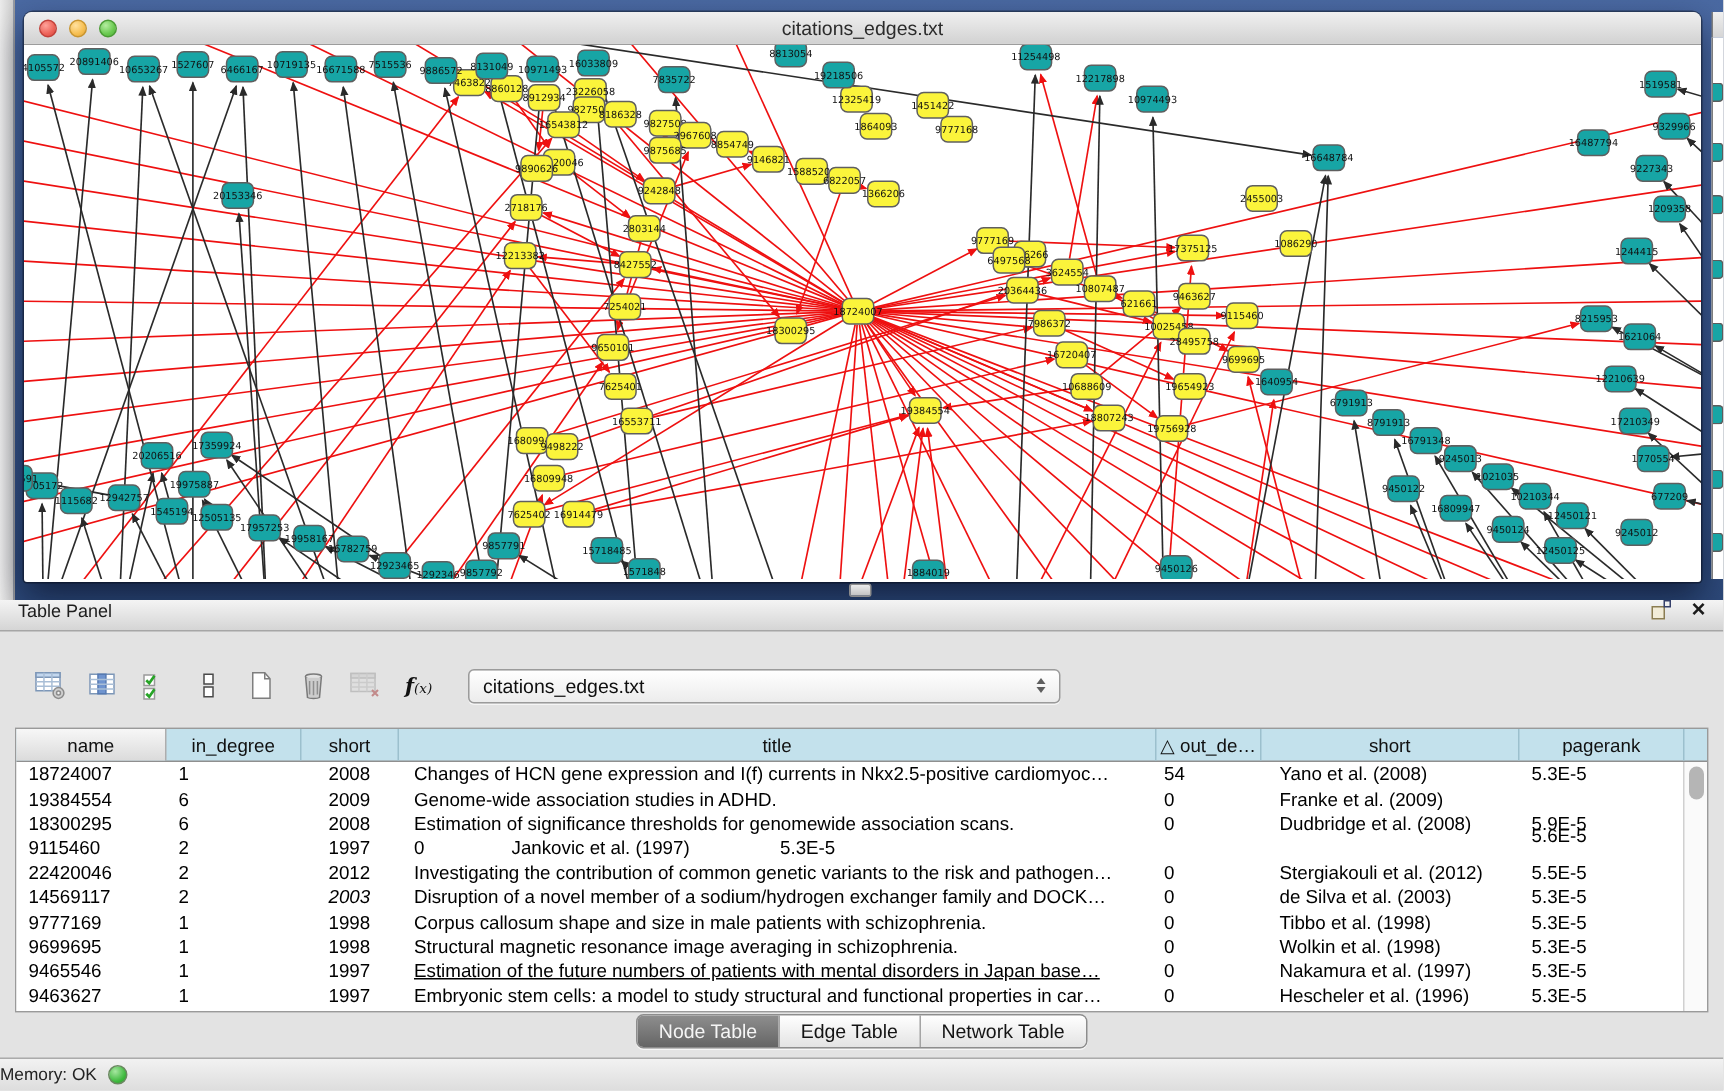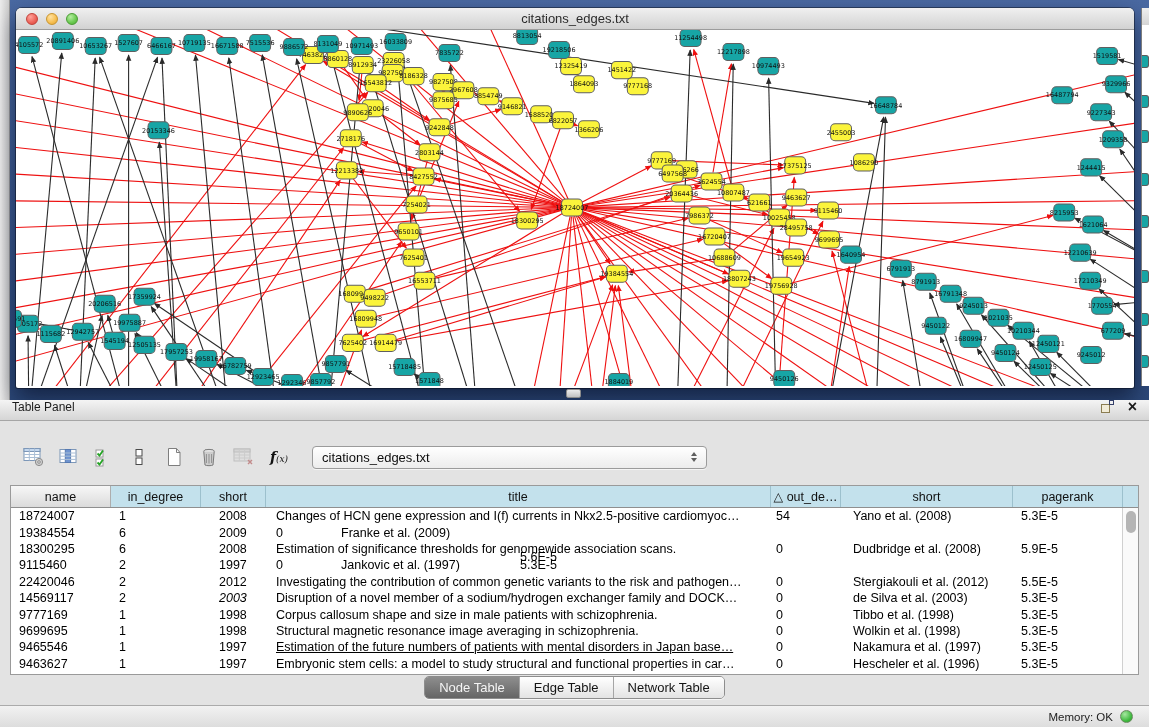--- a/index.html
+++ b/index.html
@@ -72,21 +72,21 @@
 
   .tabs{position:absolute;left:0;top:276px;width:100%;display:flex;justify-content:center}
   .seg{display:flex;border:1px solid #8d8d8d;border-radius:5px;overflow:hidden;box-shadow:0 1px 0 rgba(255,255,255,.7)}
   .seg-btn{padding:3px 14px;font-size:13px;background:linear-gradient(#ffffff,#e3e3e3);
     color:#141414;border-right:1px solid #a5a5a5;cursor:default}
   .seg-btn:last-child{border-right:0}
   .seg-btn.selected{background:linear-gradient(#8e8e8e,#656565);color:#f5f5f5}
 
   .status-bar{position:absolute;left:0;top:705px;width:1149px;height:22px;
     background:linear-gradient(#f2f2f2,#dddddd);border-top:1px solid #ababab;
-    display:flex;align-items:center;justify-content:flex-end;gap:7px;padding-right:16px}
+    display:flex;align-items:center;gap:7px;padding-right:16px}
   .mem-label{font-size:11.5px;color:#222}
   .mem-dot{width:13px;height:13px;border-radius:50%;border:1px solid #69895f;
     background:radial-gradient(circle at 35% 30%,#a6e7a0,#3cb83c 65%,#2da02d)}
 </style>
 </head>
 <body>
 
 <div class="app">
 
   <div class="desktop">
@@ -885,20 +885,21 @@
             <div class="td" style="width: 65px;">2008</div>
             <div class="td" style="width: 505px;">Changes of HCN gene expression and I(f) currents in Nkx2.5-positive cardiomyoc…</div>
             <div class="td" style="width: 70px;">54</div>
             <div class="td" style="width: 172px;">Yano et al. (2008)</div>
             <div class="td" style="width: 110px;">5.3E-5</div>
           </div>
           <div class="tr">
             <div class="td" style="width: 100px;">19384554</div>
             <div class="td" style="width: 90px;">6</div>
             <div class="td" style="width: 65px;">2009</div>
+            <div class="td" style="width: 505px;">Genome-wide association studies in ADHD.</div>
             <div class="td" style="width: 70px;">0</div>
             <div class="td" style="width: 172px;">Franke et al. (2009)</div>
             <div class="td" style="width: 110px; margin-top: 48px;">5.6E-5</div>
           </div>
           <div class="tr">
             <div class="td" style="width: 100px;">18300295</div>
             <div class="td" style="width: 90px;">6</div>
             <div class="td" style="width: 65px;">2008</div>
             <div class="td" style="width: 505px;">Estimation of significance thresholds for genomewide association scans.</div>
             <div class="td" style="width: 70px;">0</div>

